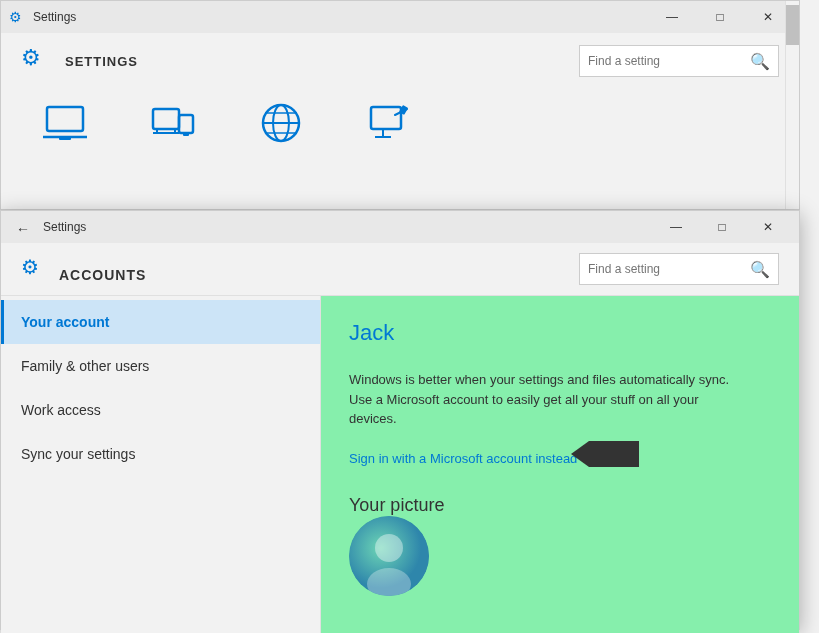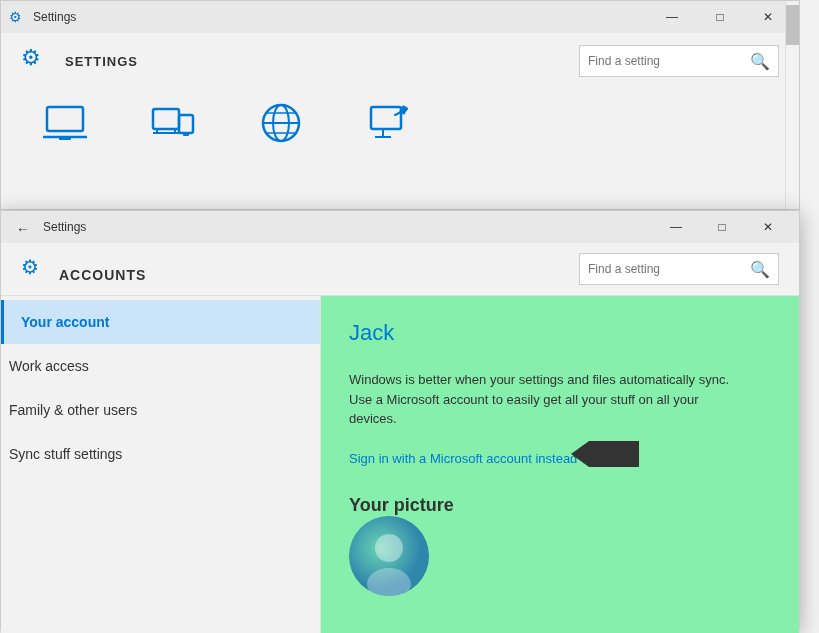--- a/index.html
+++ b/index.html
@@ -192,21 +192,21 @@
     
     .sidebar {
       width: 320px;
       background: #f2f2f2;
       padding-top: 4px;
       border-right: 1px solid #e0e0e0;
     }
     .sidebar-item {
       display: flex;
       align-items: center;
-      padding: 12px 8px;
+      padding: 12px 20px;
       font-size: 14px;
       color: #333;
       cursor: pointer;
       height: 44px;
     }
     .sidebar-item.active {
       background: #cce4f7;
       color: #0078d4;
       font-weight: 600;
       border-left: 3px solid #0078d4;
@@ -267,21 +267,21 @@
       top: 50%;
       transform: translateY(-50%);
       border-top: 13px solid transparent;
       border-bottom: 13px solid transparent;
       border-right: 18px solid #333;
     }
 
     .your-picture-heading {
       font-size: 18px;
       color: #333;
-      font-weight: 700;
+      font-weight: 400;
       margin-top: 28px;
     }
     .avatar-circle {
       width: 80px; height: 80px;
       border-radius: 50%;
       overflow: hidden;
       background: linear-gradient(135deg, #4fc3a1, #2e86ab);
       display: flex; align-items: center; justify-content: center;
     }
 
@@ -393,27 +393,27 @@
     </div>
   </div>
 
   <div class="main-body">
 
     <nav class="sidebar">
       <div class="sidebar-item active">
         <span>Your account</span>
       </div>
       <div class="sidebar-item">
+        <span>Family &amp; other users</span>
+      </div>
+      <div class="sidebar-item">
         <span>Work access</span>
       </div>
       <div class="sidebar-item">
-        <span>Family &amp; other users</span>
-      </div>
-      <div class="sidebar-item">
-        <span>Sync stuff settings</span>
+        <span>Sync your settings</span>
       </div>
     </nav>
 
     <div class="content">
       <div class="user-name">Jack</div>
       <p class="sync-message">Windows is better when your settings and files automatically sync. Use a Microsoft account to easily get all your stuff on all your devices.</p>
       <div style="display:flex; align-items:center; margin-top:12px;">
         <a class="ms-account-link">Sign in with a Microsoft account instead</a>
         <div class="arrow-indicator">
           <div class="arrow-shape"></div>

